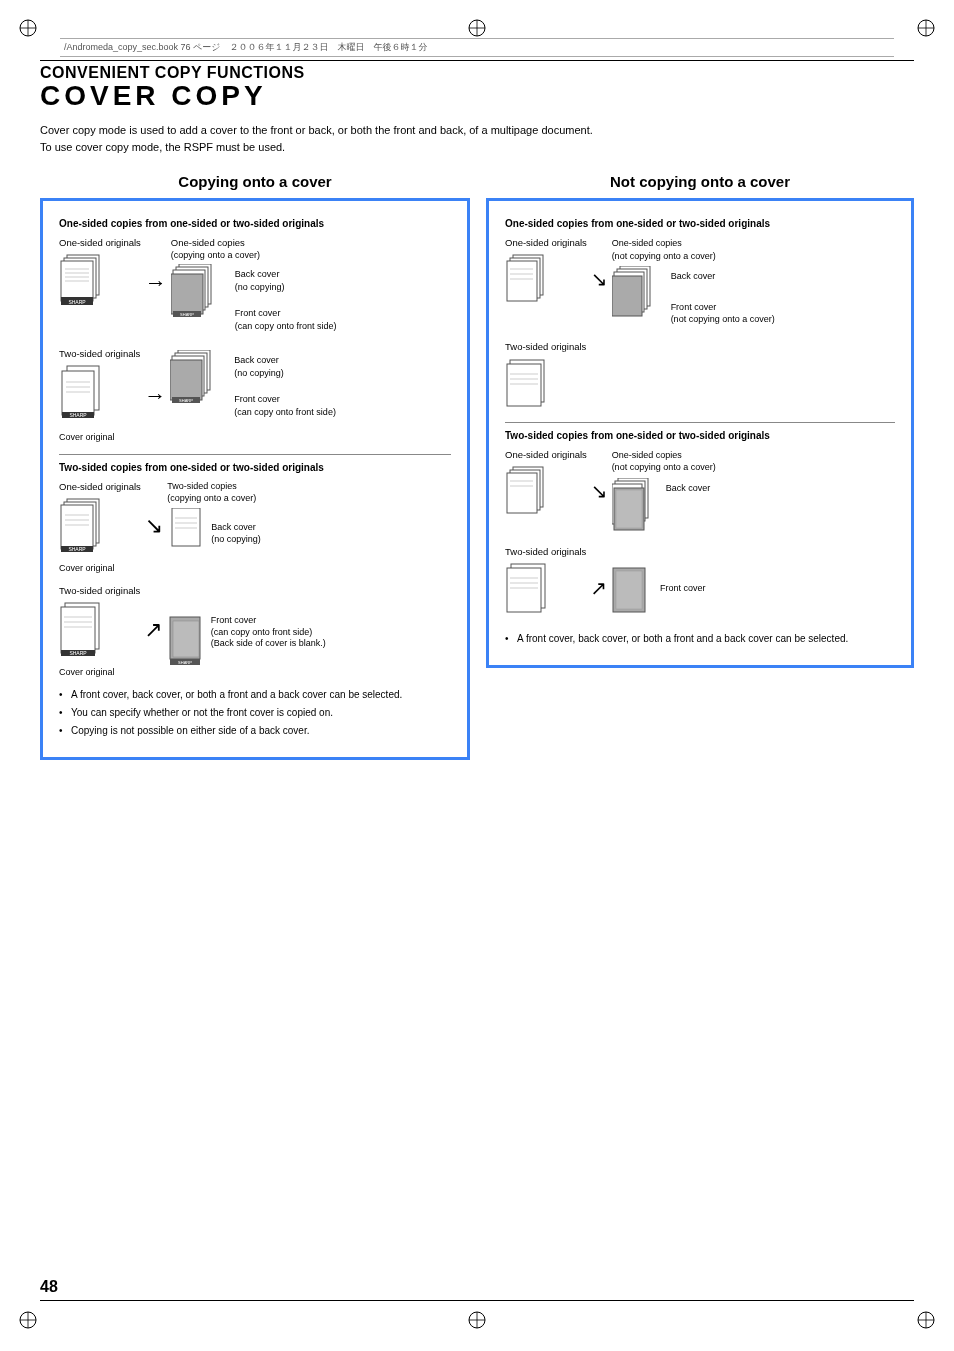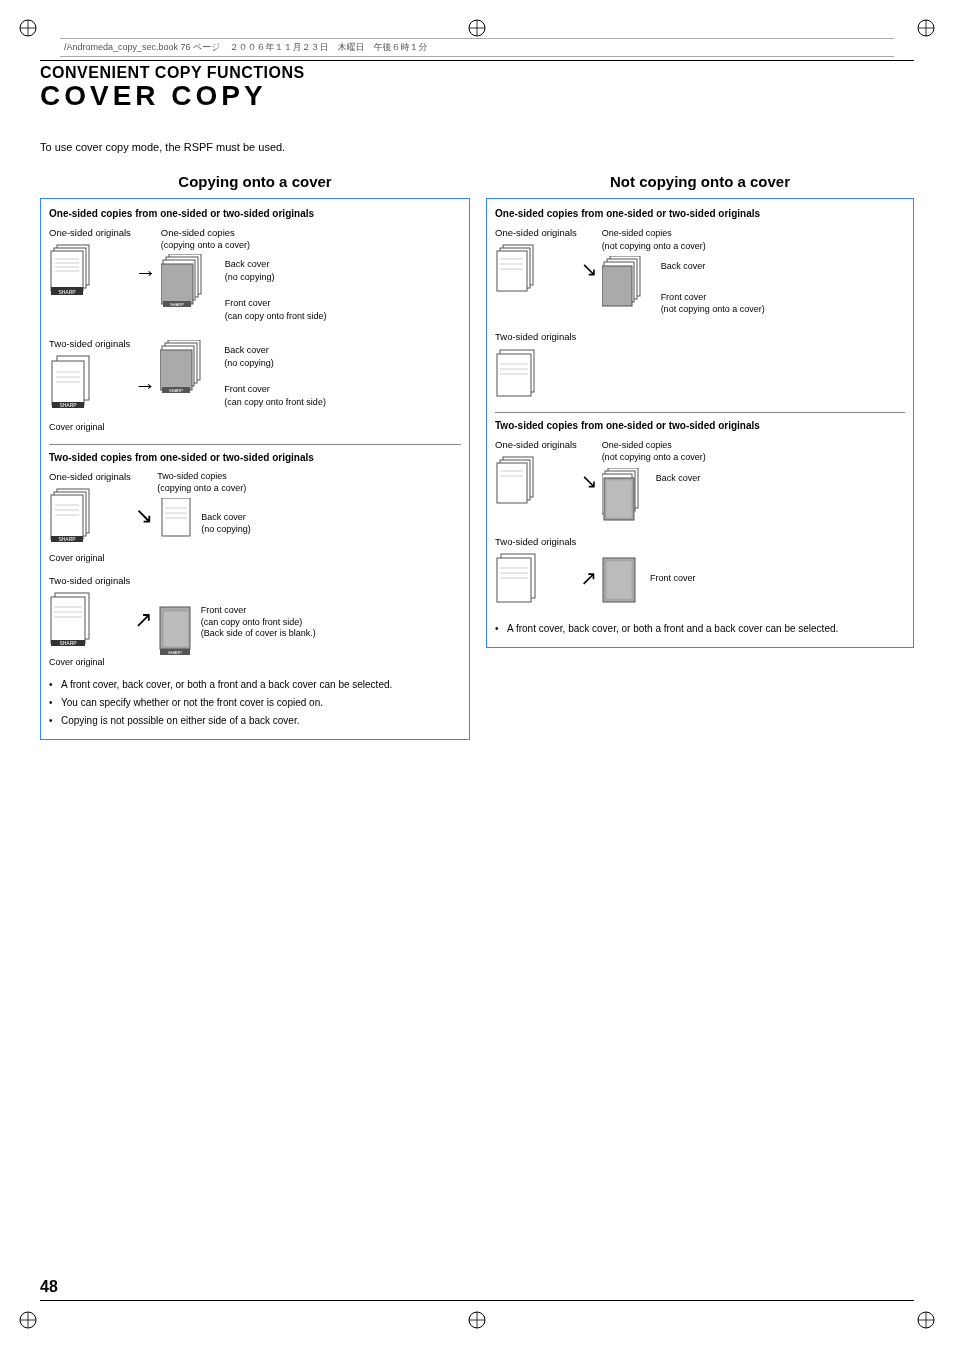--- a/index.html
+++ b/index.html
@@ -87,22 +87,22 @@
 
     .section-title {
       font-size: 15px;
       font-weight: bold;
       margin-bottom: 8px;
       text-align: center;
     }
 
     
     .bordered-box {
-      border: 1px solid #3b82f6;
-      padding: 8px;
+      border: 3px solid #3b82f6;
+      padding: 16px;
       font-size: 10px;
       line-height: 1.4;
     }
 
     .box-section-header {
       font-size: 10px;
       font-weight: bold;
       margin-bottom: 6px;
       border-bottom: none;
     }
@@ -188,21 +188,21 @@
   <span>/Andromeda_copy_sec.book  76 ページ　２００６年１１月２３日　木曜日　午後６時１分</span>
 </div>
 
 <div class="header-bar">
   <span class="header-section-label">CONVENIENT COPY FUNCTIONS</span>
 </div>
 
 <div class="main-content">
   <h1 class="page-title">COVER  COPY</h1>
   <p class="intro-text">
-    <br>
+    <span>Cover copy mode is used to add a cover to the front or back, or both the front and back, of a multipage document.</span><br>
     <span>To use cover copy mode, the RSPF must be used.</span>
   </p>
 
   <div class="two-col">
 
     <div class="col-left">
       <h2 class="section-title">Copying onto a cover</h2>
       <div class="bordered-box">
 
         <div class="box-section-header">

